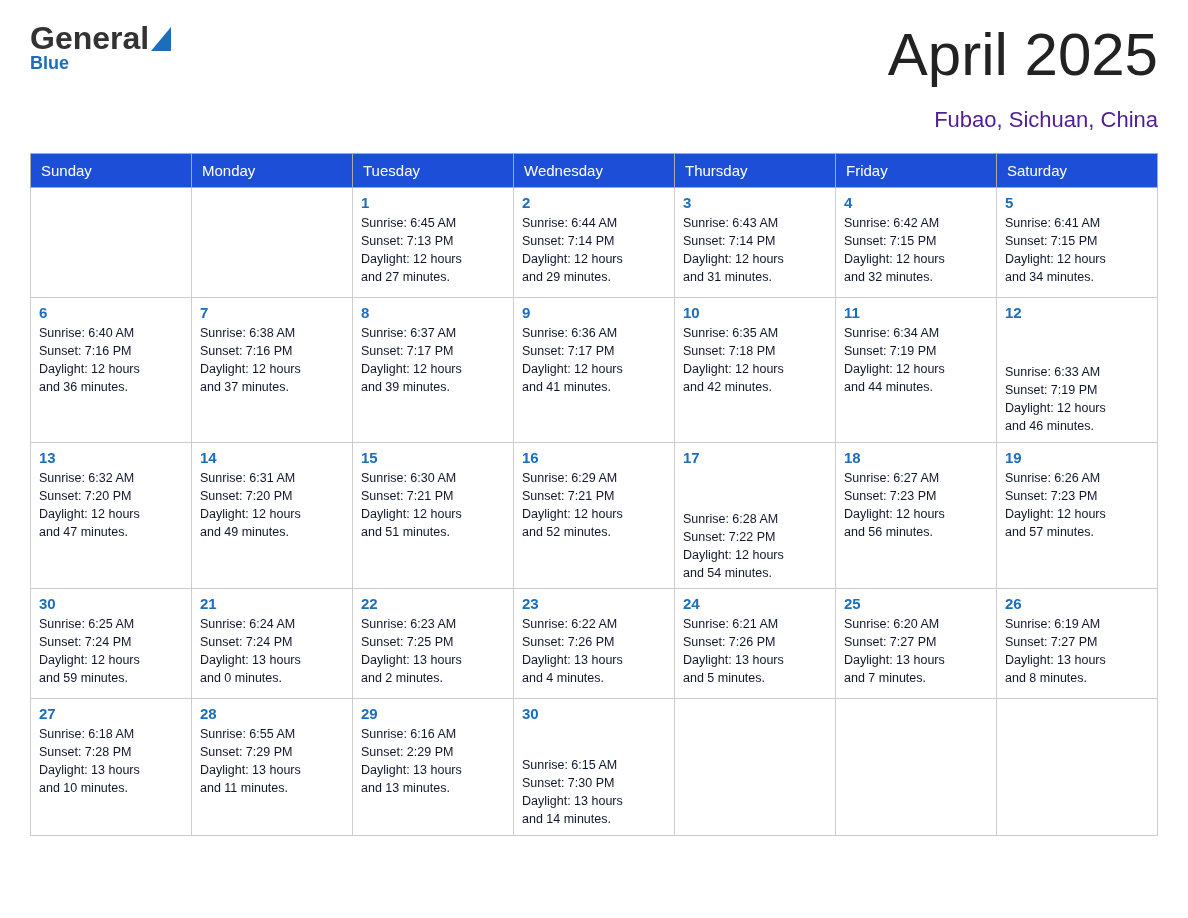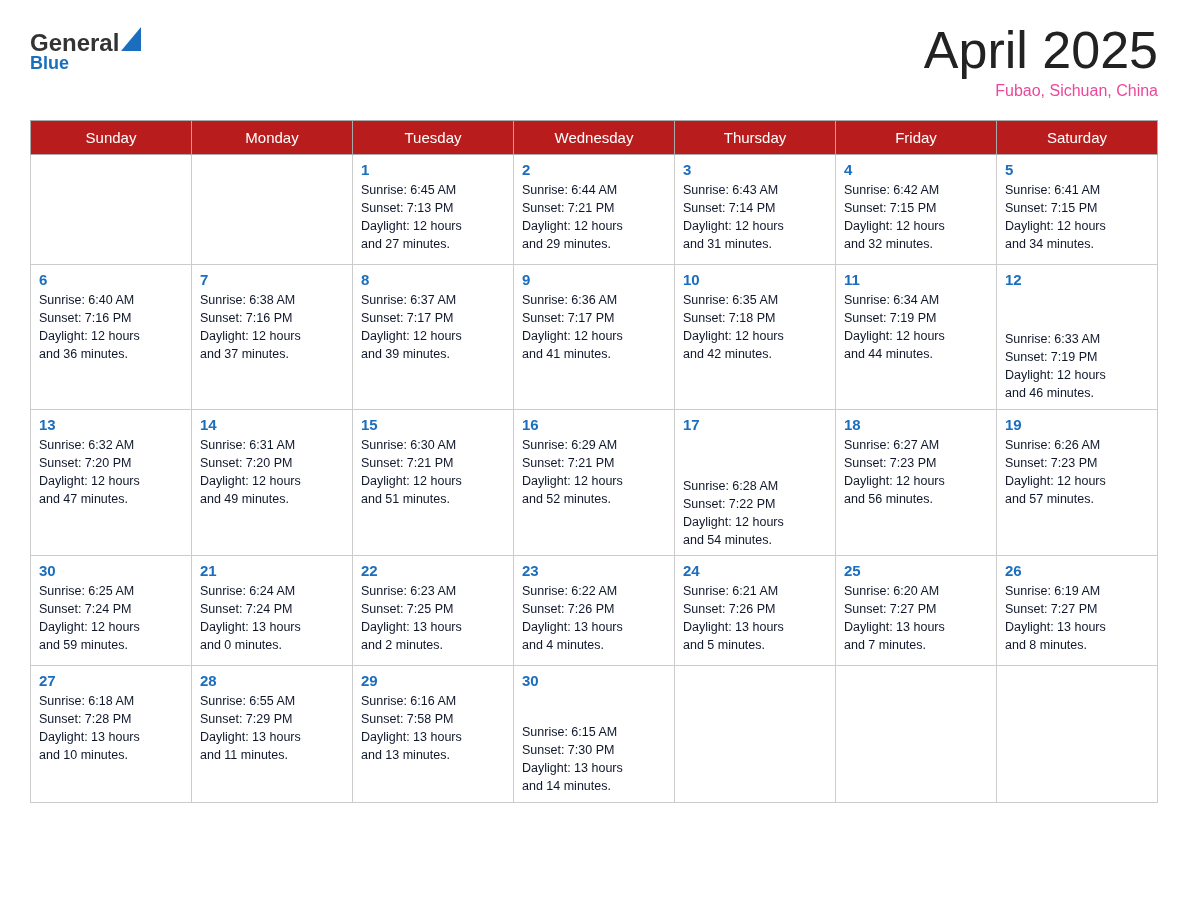--- a/index.html
+++ b/index.html
@@ -13,38 +13,38 @@
     .header {
       display: flex;
       justify-content: space-between;
       align-items: flex-start;
       margin-bottom: 20px;
     }
     .title-area {
       text-align: right;
     }
     .month-title {
-      font-size: 52px;
+      font-size: 60px;
       font-weight: normal;
       color: #222;
     }
     .location-title {
-      font-size: 16px;
-      color: #ec4899;
-      margin-top: 2px;
+      font-size: 22px;
+      color: #4c1d95;
+      margin-top: 18px;
     }
     .calendar {
       width: 100%;
       border-collapse: collapse;
     }
     .calendar th {
-      background-color: #b91c1c;
+      background-color: #1d4ed8;
       color: #fff;
       padding: 8px 10px;
-      text-align: center;
+      text-align: left;
       font-size: 15px;
       font-weight: normal;
       border: 1px solid #aaa;
     }
     .calendar td {
       border: 1px solid #ccc;
       vertical-align: top;
       padding: 6px 8px;
       font-size: 13px;
       color: #222;
@@ -75,21 +75,21 @@
       display: flex;
       align-items: center;
     }
   </style>
 </head>
 <body>
 
 <div class="header">
   <div class="logo-wrapper">
     <div class="logo-line1">
-      <span style="font-size:24px;font-weight:bold;color:#333;margin-top:9px;">General</span>
+      <span style="font-size:32px;font-weight:bold;color:#333;">General</span>
       <svg width="20" height="24" viewBox="0 0 20 24" style="margin: 0 2px;">
         <polygon points="0,24 20,24 20,0" fill="#1a6ebd"></polygon>
       </svg>
     </div>
     <span style="font-size:18px;font-weight:bold;color:#1a6ebd;margin-top:-4px;">Blue</span>
   </div>
   <div class="title-area">
     <div class="month-title">April 2025</div>
     <div class="location-title">Fubao, Sichuan, China</div>
   </div>
@@ -114,21 +114,21 @@
         <td>
           <span class="day-number">1</span>
           <div class="day-info" style="white-space: pre-line;">Sunrise: 6:45 AM
 Sunset: 7:13 PM
 Daylight: 12 hours
 and 27 minutes.</div>
         </td>
         <td>
           <span class="day-number">2</span>
           <div class="day-info" style="white-space: pre-line;">Sunrise: 6:44 AM
-Sunset: 7:21 PM
+Sunset: 7:14 PM
 Daylight: 12 hours
 and 29 minutes.</div>
         </td>
         <td>
           <span class="day-number">3</span>
           <div class="day-info" style="white-space: pre-line;">Sunrise: 6:43 AM
 Sunset: 7:14 PM
 Daylight: 12 hours
 and 31 minutes.</div>
         </td>
@@ -311,21 +311,21 @@
         <td>
           <span class="day-number">28</span>
           <div class="day-info" style="white-space: pre-line;">Sunrise: 6:55 AM
 Sunset: 7:29 PM
 Daylight: 13 hours
 and 11 minutes.</div>
         </td>
         <td>
           <span class="day-number">29</span>
           <div class="day-info" style="white-space: pre-line;">Sunrise: 6:16 AM
-Sunset: 7:58 PM
+Sunset: 2:29 PM
 Daylight: 13 hours
 and 13 minutes.</div>
         </td>
         <td>
           <span class="day-number">30</span>
           <div class="day-info" style="white-space: pre-line; margin-top: 34px;">Sunrise: 6:15 AM
 Sunset: 7:30 PM
 Daylight: 13 hours
 and 14 minutes.</div>
         </td>

